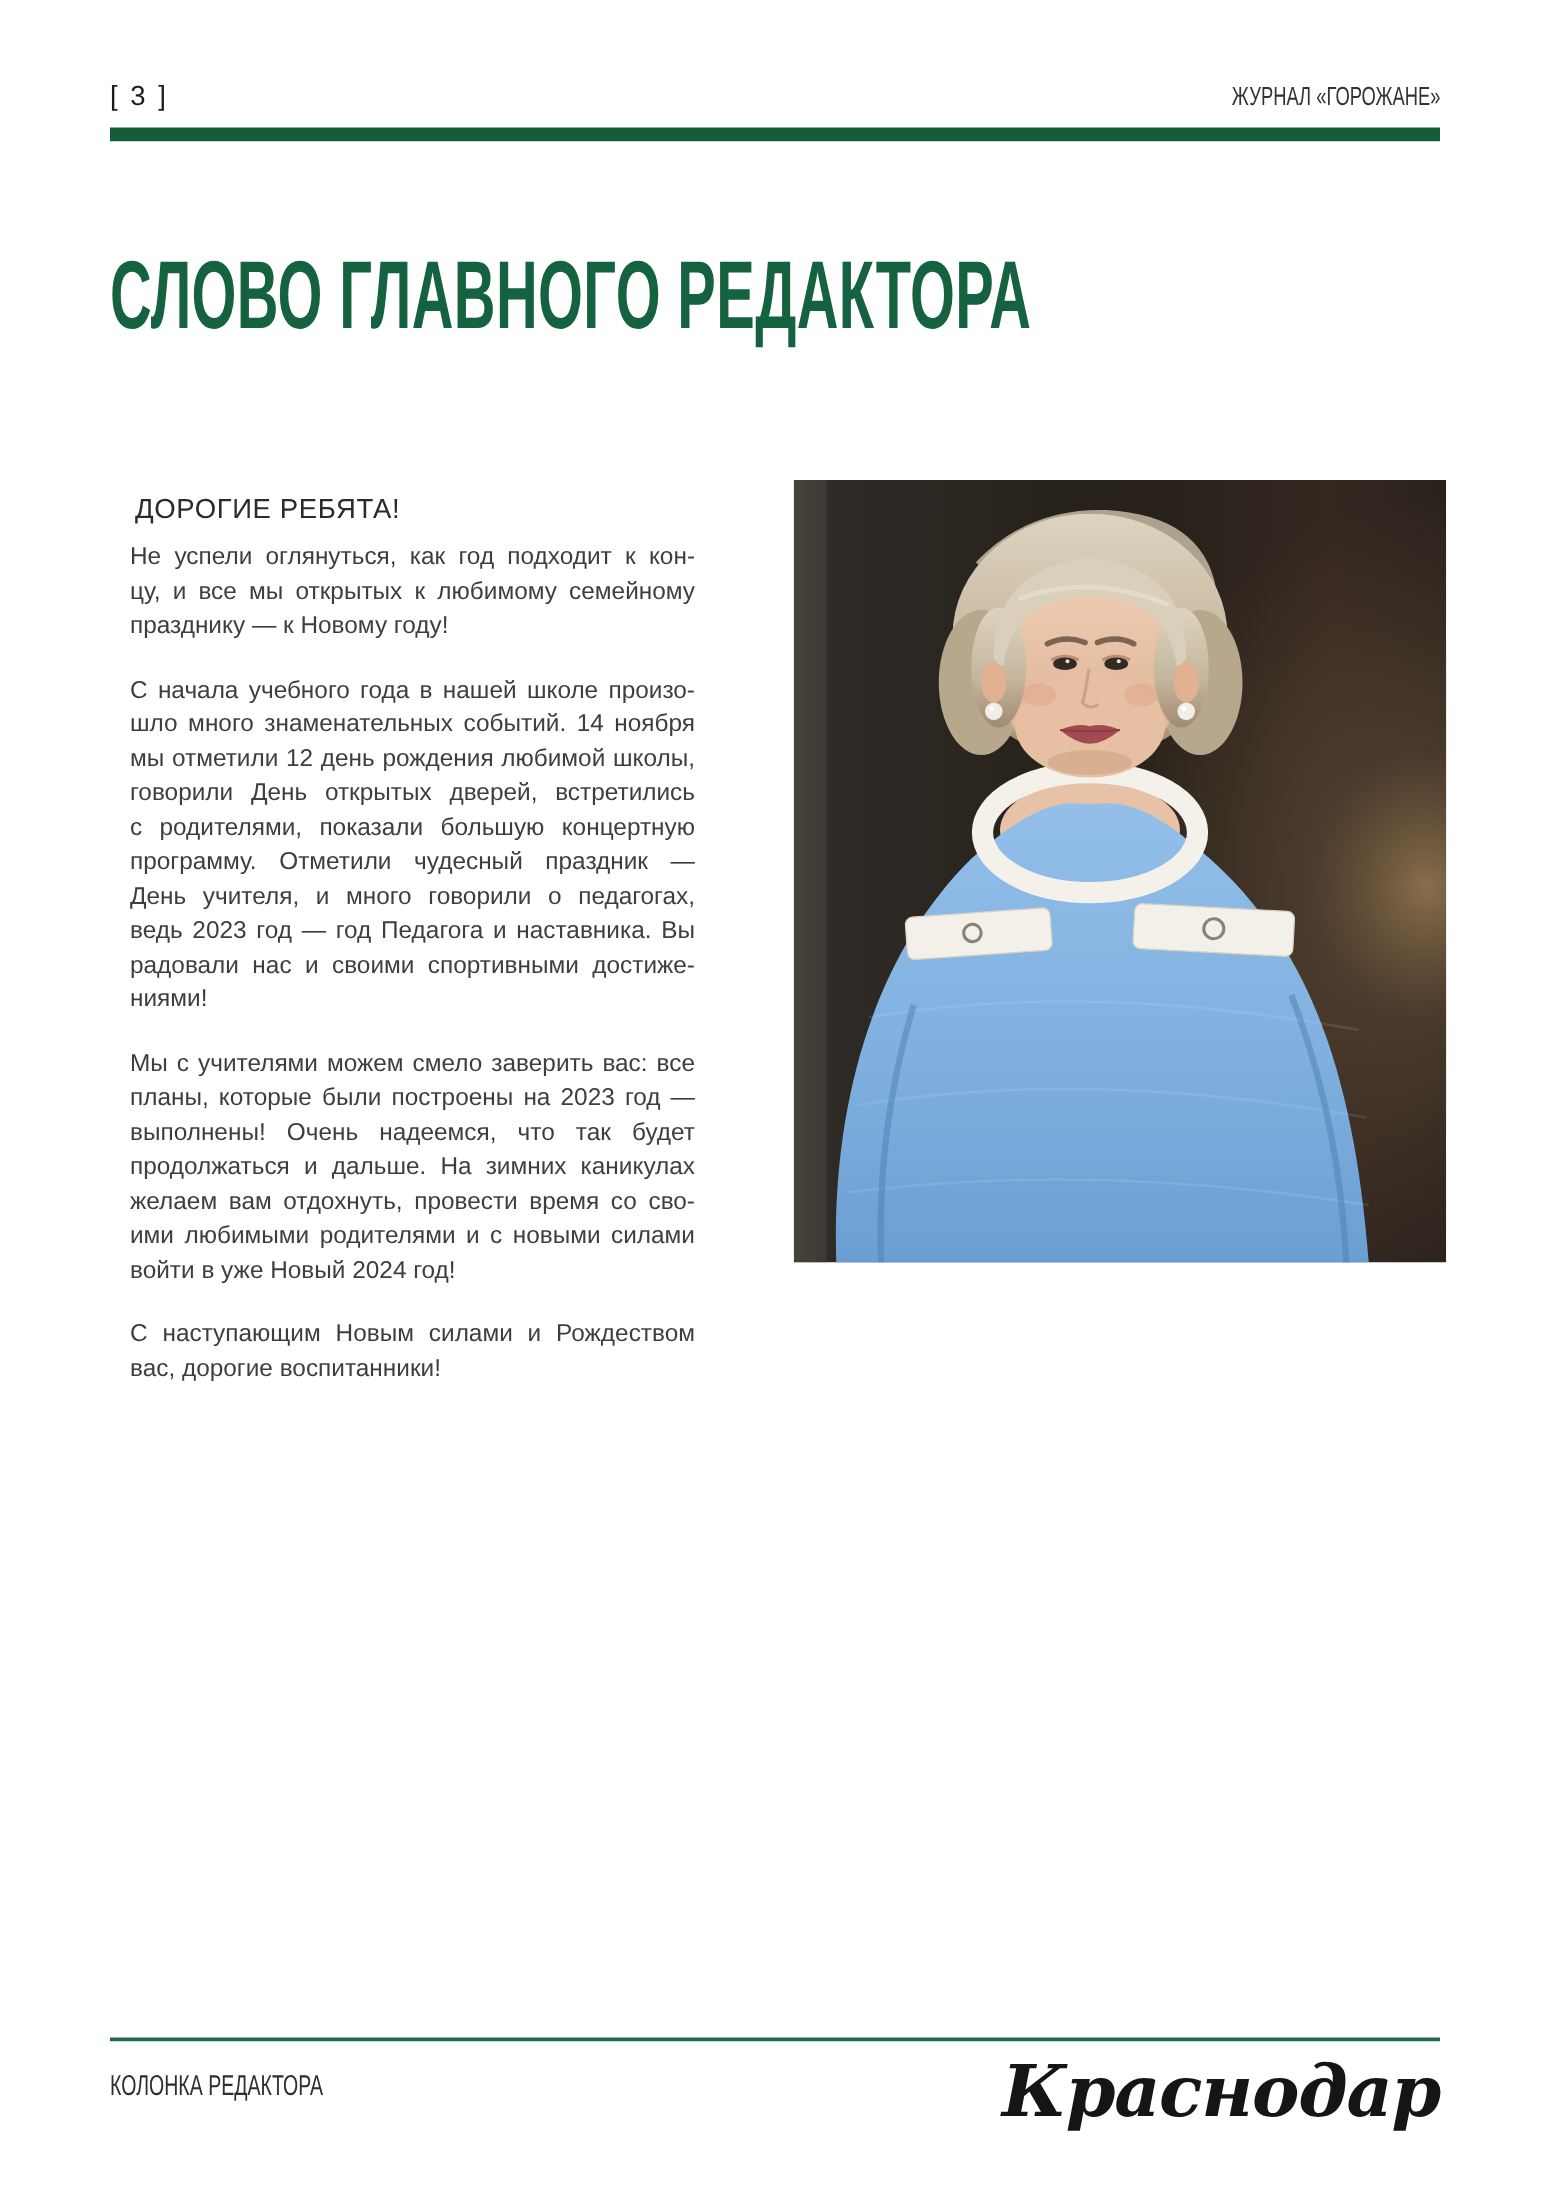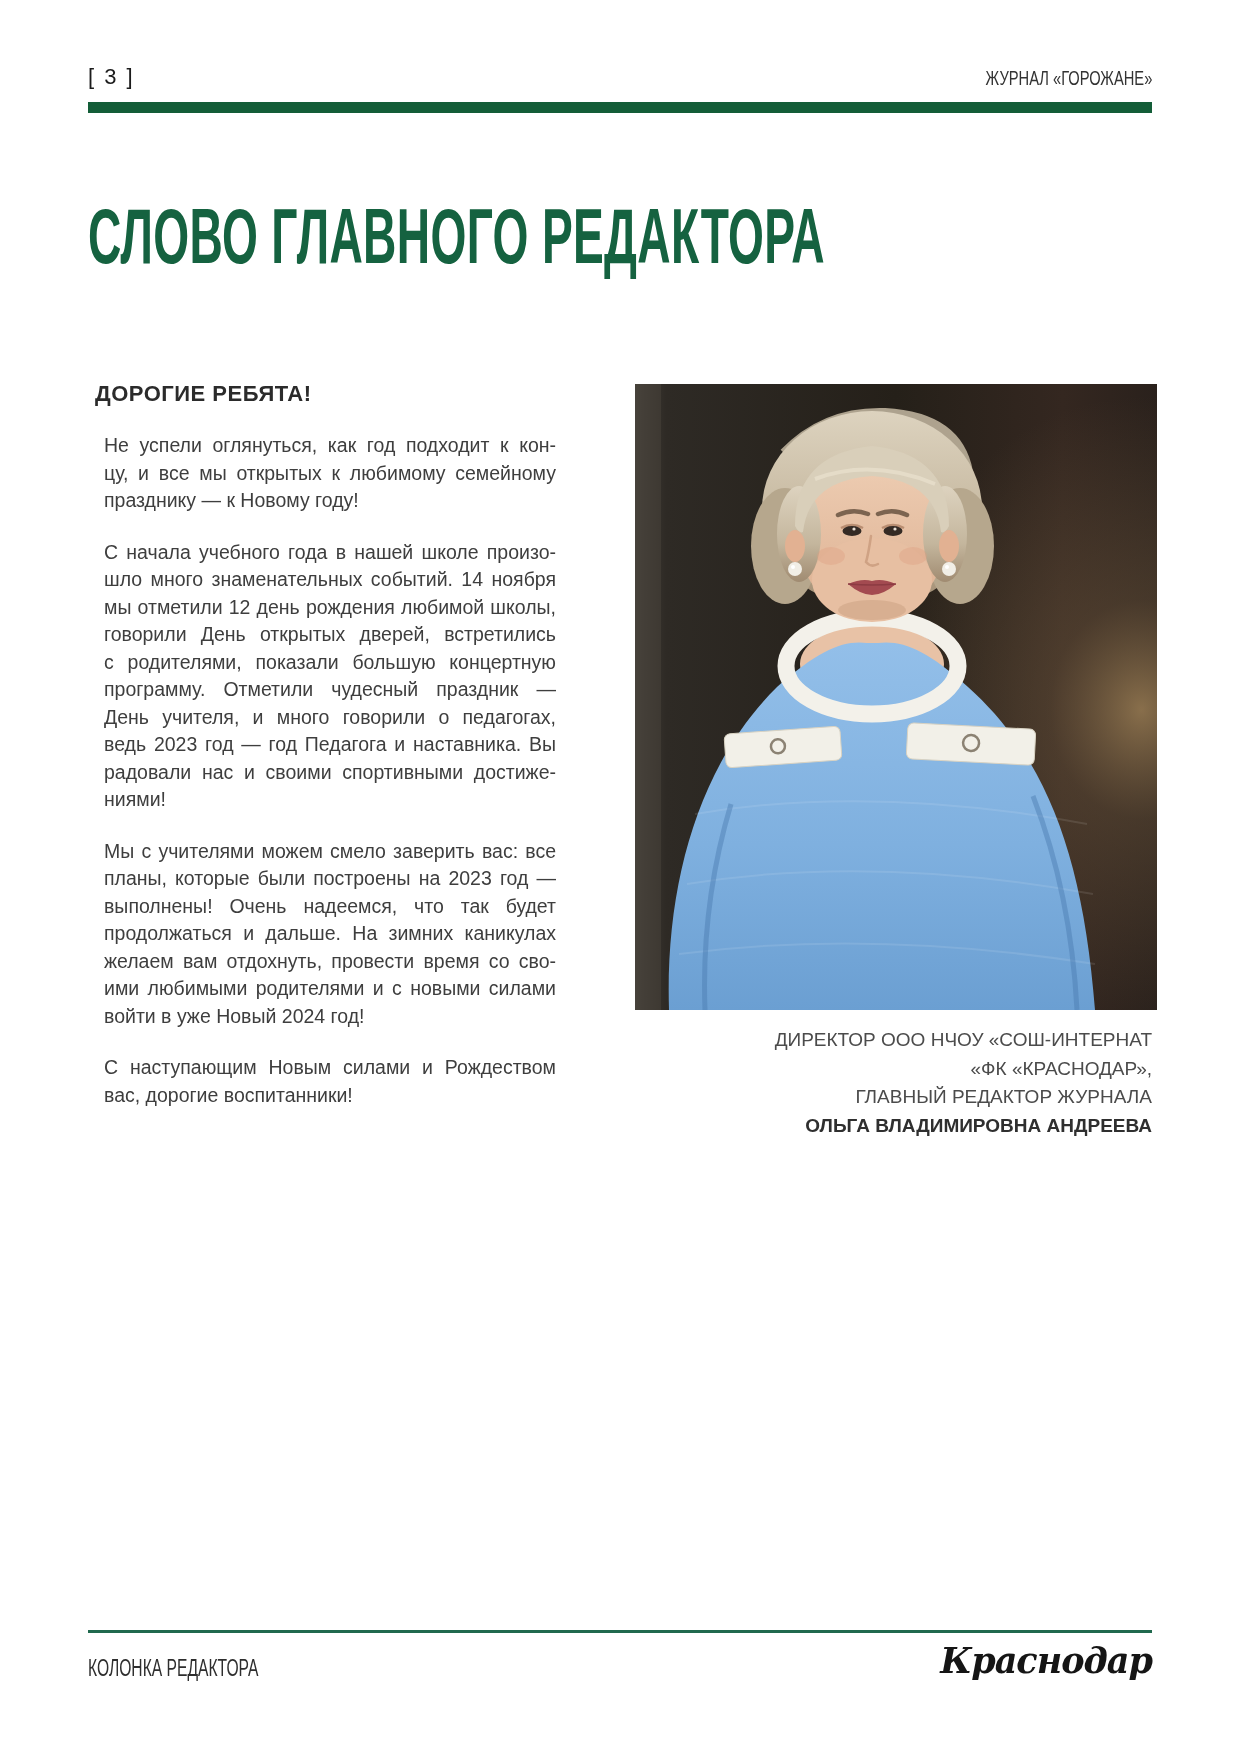--- a/index.html
+++ b/index.html
@@ -21,21 +21,21 @@
     position:absolute;left:88px;top:102px;width:1064px;height:11px;background:#135d38;
   }
   
   .title{
     position:absolute;left:88px;top:198px;margin:0;font-size:77px;line-height:1;
     font-weight:700;color:#156240;white-space:nowrap;
     transform:scaleX(0.60);transform-origin:0 0;letter-spacing:0.5px;
   }
   
   .salutation{
-    position:absolute;left:92px;top:378px;margin:3px;font-size:22px;font-weight:700;
+    position:absolute;left:92px;top:378px;margin:16px;font-size:22px;font-weight:400;
     color:#2b2b2b;letter-spacing:0.5px;white-space:nowrap;
   }
   .body-col{
     position:absolute;left:92px;top:432px;width:464px;
     font-size:19.5px;line-height:27.5px;color:#3e3e3e;
   }
   .para{margin:0 0 24px 12px;}
   .para .jl{text-align:justify;text-align-last:justify;}
   
   .photo{
@@ -52,21 +52,21 @@
   
   .footer-rule{
     position:absolute;left:88px;top:1630px;width:1064px;height:3px;background:#20694e;
   }
   .footer-label{
     position:absolute;left:88px;top:1655px;font-size:23px;color:#2e2e2e;
     white-space:nowrap;transform:scaleX(0.68);transform-origin:0 50%;
   }
   .footer-logo{
     position:absolute;right:89px;top:1640px;font-family:"DejaVu Serif",serif;
-    font-style:italic;font-weight:700;font-size:35px;color:#151515;
+    font-style:italic;font-weight:700;font-size:57px;color:#151515;
     letter-spacing:-1px;white-space:nowrap;
   }
 </style>
 </head>
 <body>
 
 <div class="page">
 
   <div class="pagenum">[ 3 ]</div>
   <div class="journal">ЖУРНАЛ «ГОРОЖАНЕ»</div>
@@ -198,26 +198,18 @@
 
       <ellipse cx="160" cy="162" rx="10" ry="16" fill="#e2b192"></ellipse>
       <ellipse cx="314" cy="162" rx="10" ry="16" fill="#e2b192"></ellipse>
       <circle cx="160" cy="185" r="7" fill="#f1eee6"></circle>
       <circle cx="314" cy="185" r="7" fill="#f1eee6"></circle>
       <circle cx="158" cy="183" r="2" fill="#ffffff"></circle>
       <circle cx="312" cy="183" r="2" fill="#ffffff"></circle>
     </svg>
   </figure>
 
-  <div class="caption">
-    <div class="cap-lines">
-        <div class="jl">ДИРЕКТОР ООО НЧОУ «СОШ-ИНТЕРНАТ</div>
-        <div class="jl">«ФК «КРАСНОДАР»,</div>
-        <div>ГЛАВНЫЙ РЕДАКТОР ЖУРНАЛА</div>
-      </div>
-    <div class="cap-name">ОЛЬГА ВЛАДИМИРОВНА АНДРЕЕВА</div>
-  </div>
 
   <div class="footer-rule"></div>
   <div class="footer-label">КОЛОНКА РЕДАКТОРА</div>
   <div class="footer-logo">Краснодар</div>
 
 </div>
 
 </body></html>

